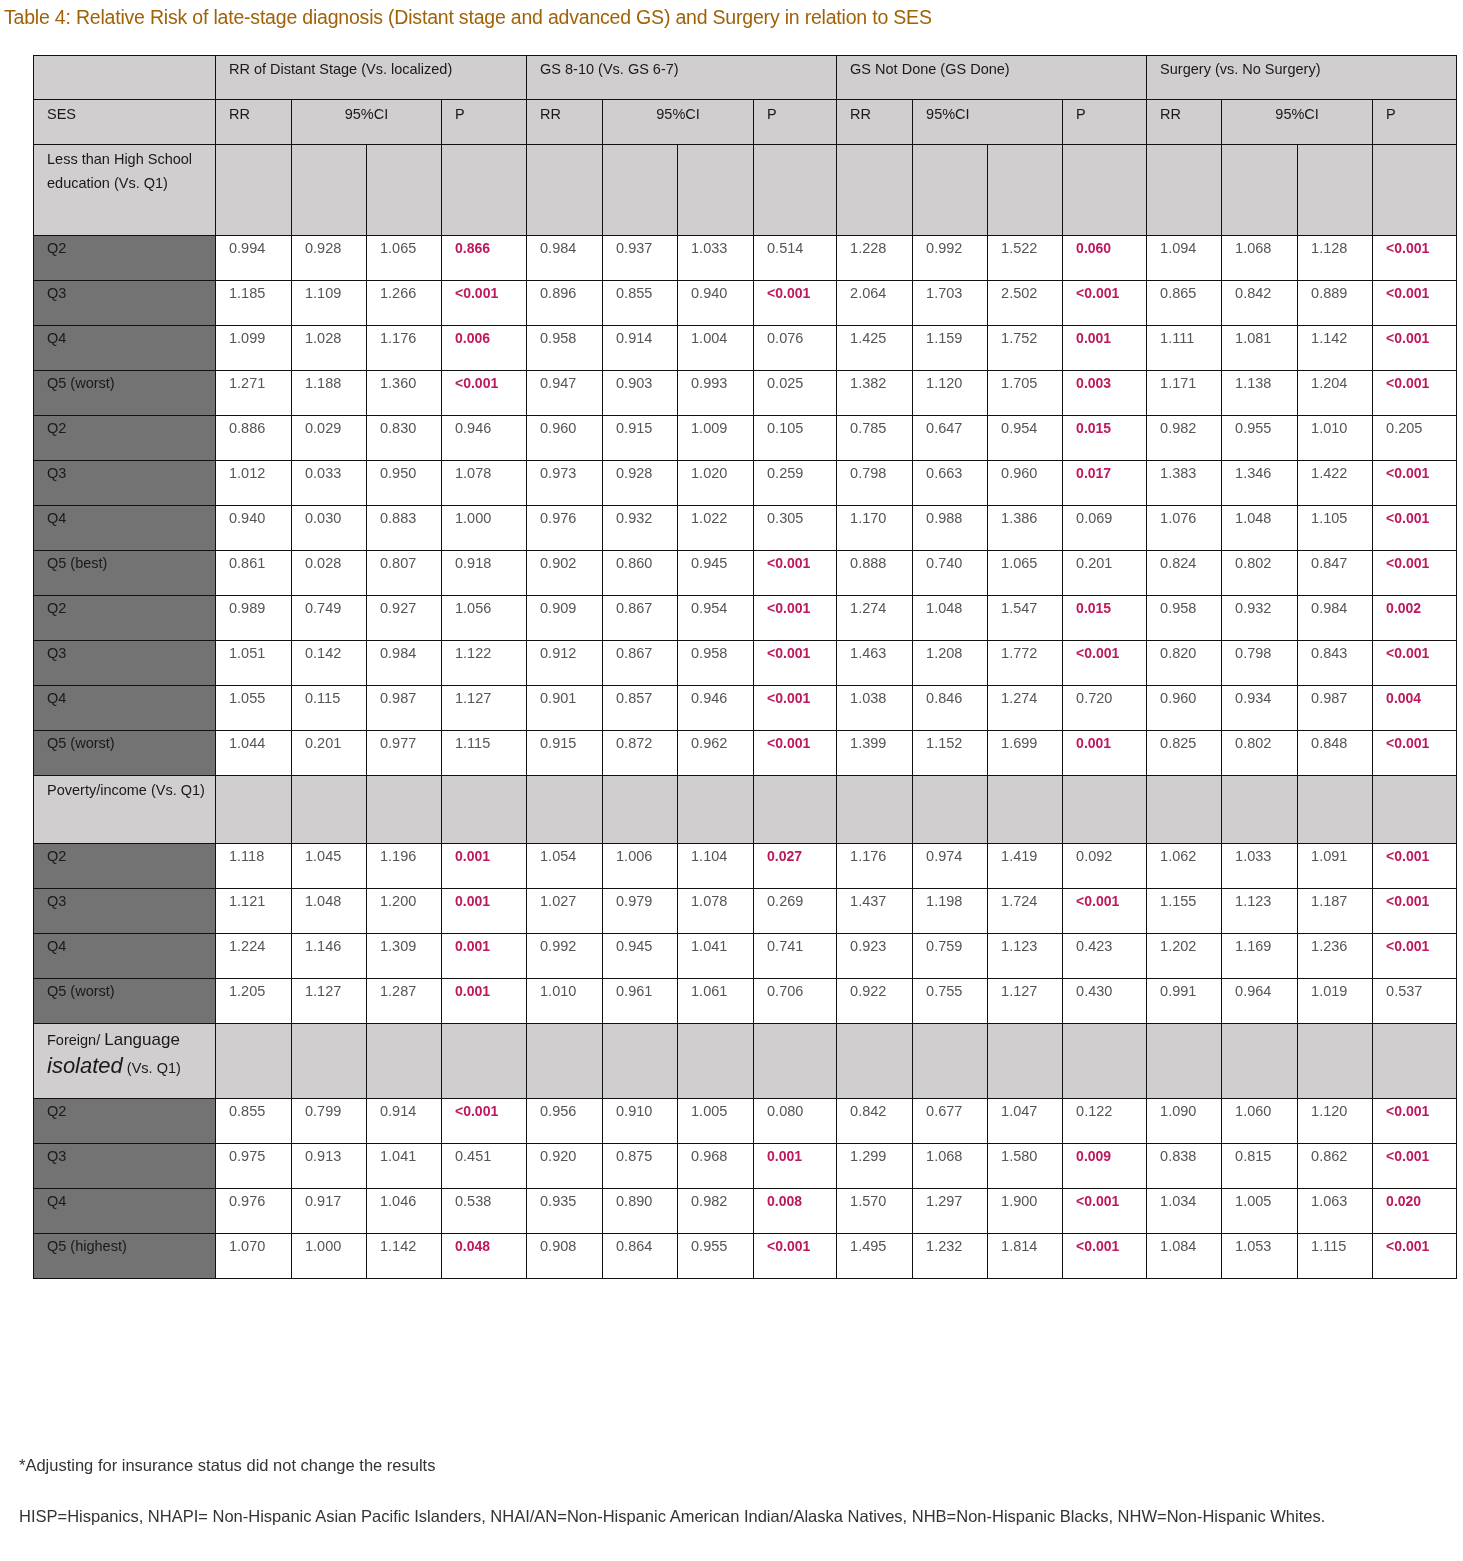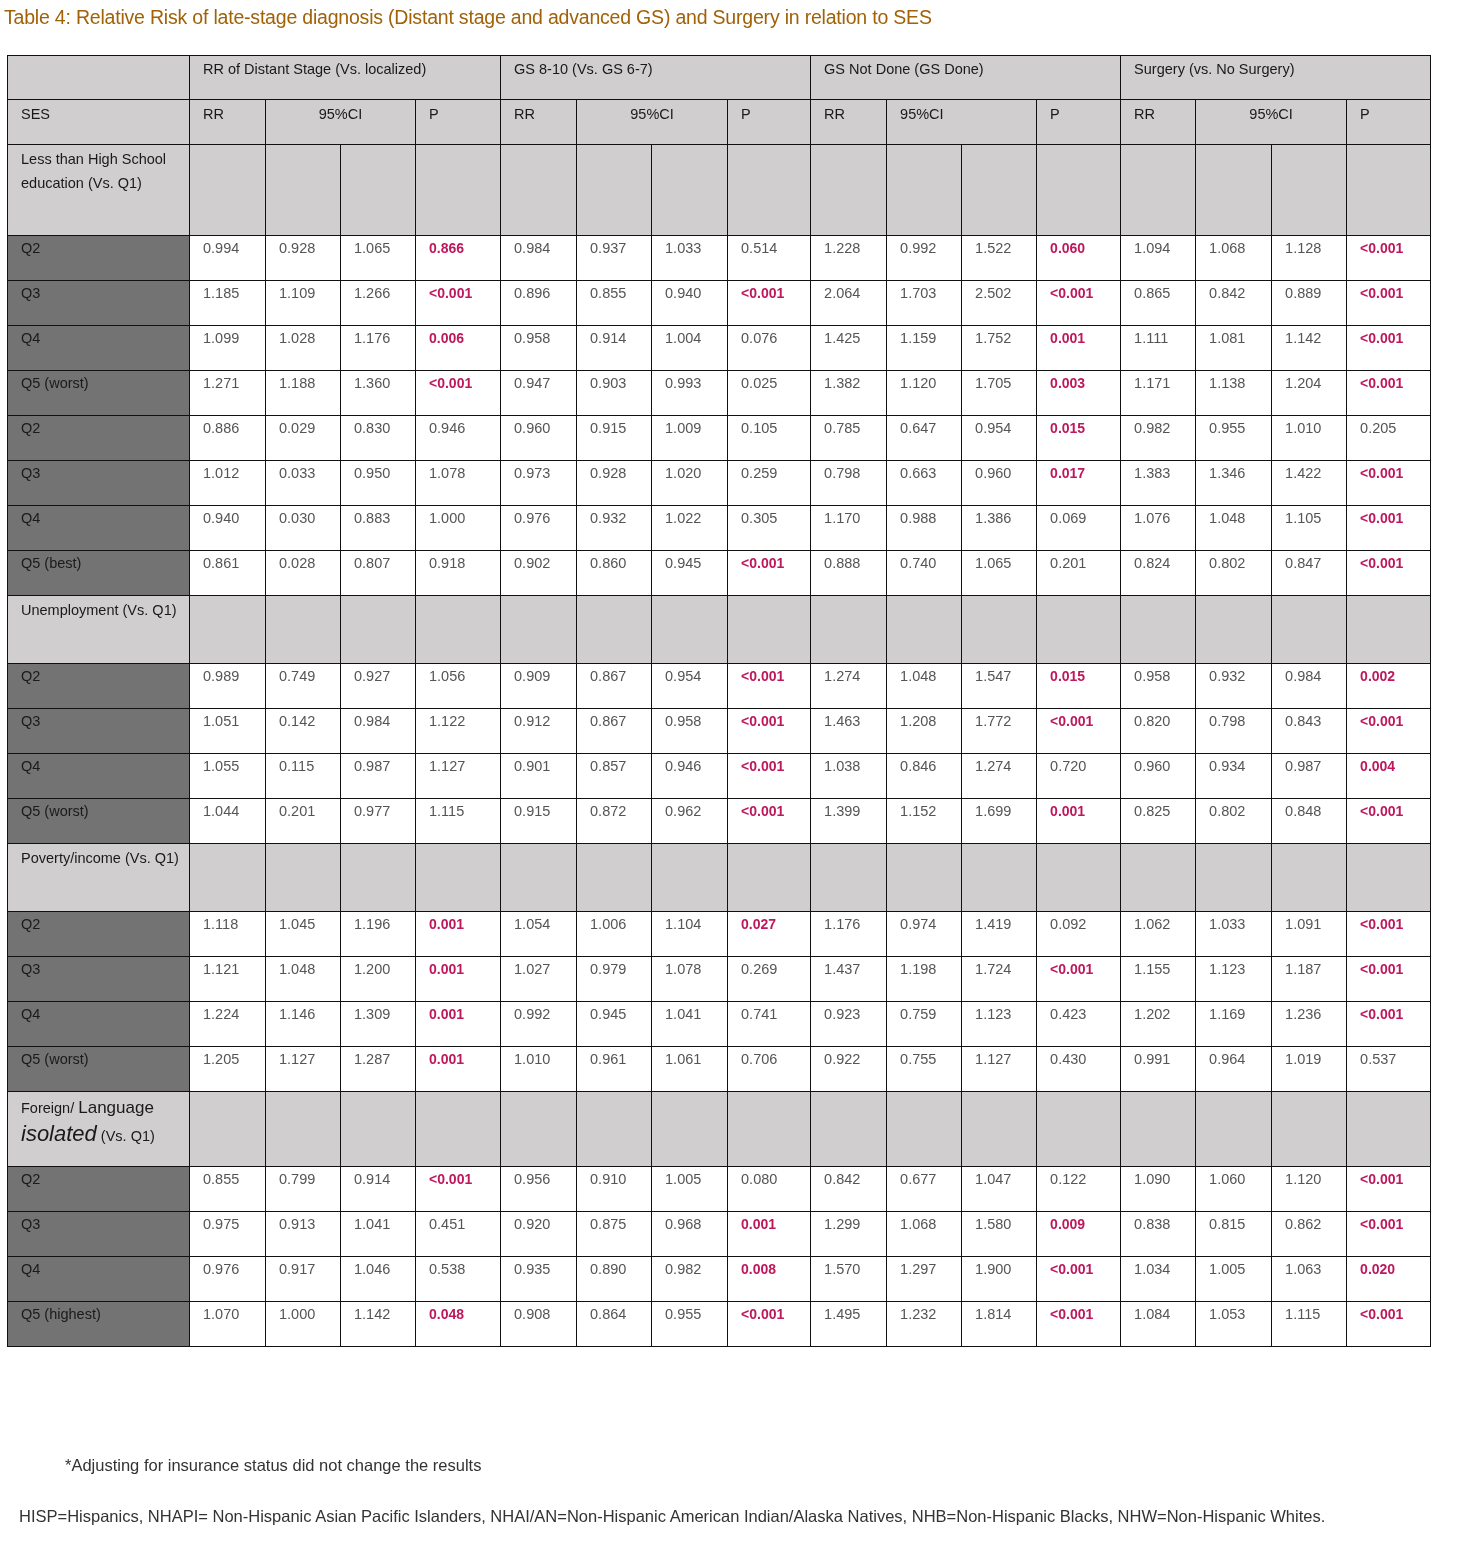--- a/index.html
+++ b/index.html
@@ -7,21 +7,21 @@
     width: 1463px; height: 1561px; position: relative; overflow: hidden;
     font-family: "Liberation Sans", "DejaVu Sans", sans-serif;
     color: #1a1a1a;
   }
   .title {
     position: absolute; left: 4px; top: 6px;
     font-size: 19.5px; color: #a16207; letter-spacing: -0.2px;
     white-space: nowrap;
   }
   table.main {
-    position: absolute; left: 7px; top: 55px;
+    position: absolute; left: 33px; top: 55px;
     border-collapse: collapse; table-layout: fixed;
     width: 1423px;
     padding-left: 9px;
   }
   table.main td {
     border: 1.6px solid #111;
     vertical-align: top;
     padding: 0;
     font-size: 14.5px;
     overflow: hidden;
@@ -38,21 +38,21 @@
   tr.cat.tall td { height: 74px; }
   tr.cat.short td { height: 67px; }
   tr.cat.last td.lbl .t { line-height: 26px; font-size: 16px; }
   tr.row td { height: 44px; background: #fff; }
   tr.row td.lbl { background: #737373; }
   tr.row td .t { padding: 4px 0 0 13px; color: #555; font-size: 14.5px; }
   tr.row td.lbl .t { color: #1a1a1a; }
   tr.row td .t.bold { color: #be185d; font-weight: bold; font-size: 14px; }
   .foot1 {
     position: absolute; left: 19px; top: 1456px;
-    font-size: 16.5px; color: #333; white-space: nowrap; margin-left: 46px;
+    font-size: 16.5px; color: #333; white-space: nowrap;
   }
   .foot2 {
     position: absolute; left: 19px; top: 1503px; width: 1400px;
     font-size: 16.5px; color: #333; line-height: 27px;
   }
 </style>
 </head>
 <body>
 
 <div class="title">Table 4: Relative Risk of late-stage diagnosis (Distant stage and advanced GS) and Surgery in relation to SES</div>
@@ -572,41 +572,20 @@
         <td>
           <div class="t">0.802</div>
         </td>
         <td>
           <div class="t">0.847</div>
         </td>
         <td>
           <div class="t bold">&lt;0.001</div>
         </td>
       </tr>
-      <tr class="cat short">
-        <td class="lbl">
-          <div class="t">Unemployment (Vs. Q1)</div>
-        </td>
-        <td></td>
-        <td></td>
-        <td></td>
-        <td></td>
-        <td></td>
-        <td></td>
-        <td></td>
-        <td></td>
-        <td></td>
-        <td></td>
-        <td></td>
-        <td></td>
-        <td></td>
-        <td></td>
-        <td></td>
-        <td></td>
-      </tr>
       <tr class="row">
         <td class="lbl">
           <div class="t">Q2</div>
         </td>
         <td>
           <div class="t">0.989</div>
         </td>
         <td>
           <div class="t">0.749</div>
         </td>

